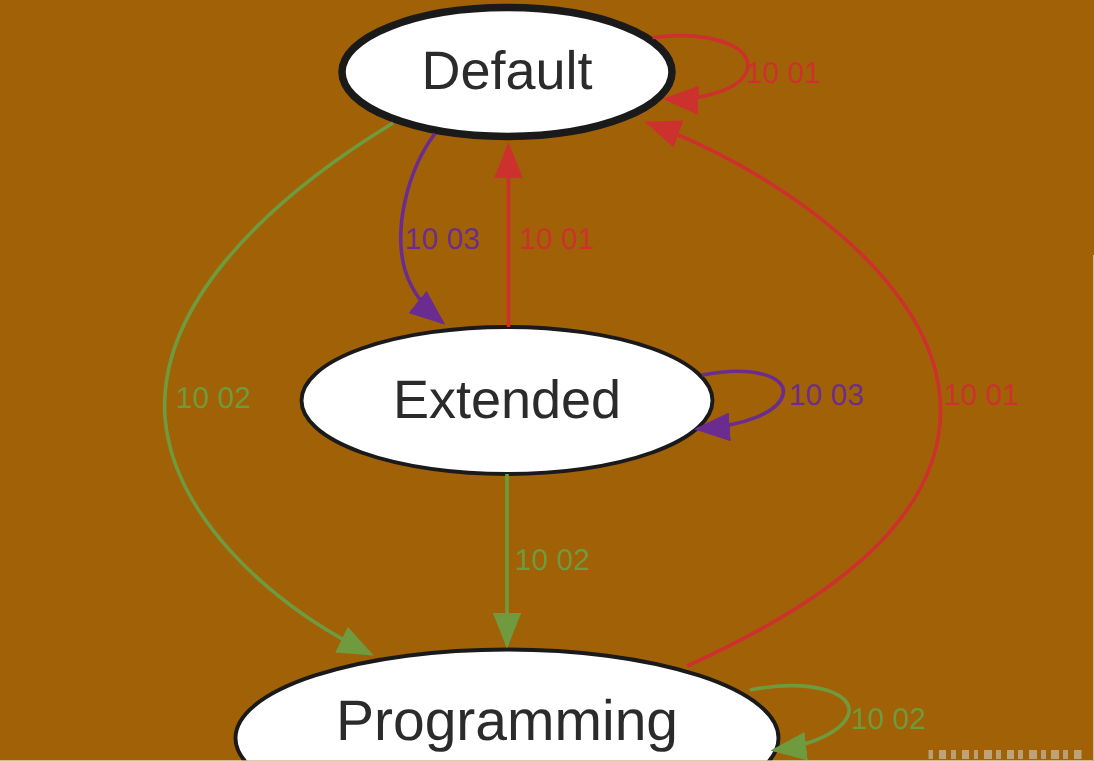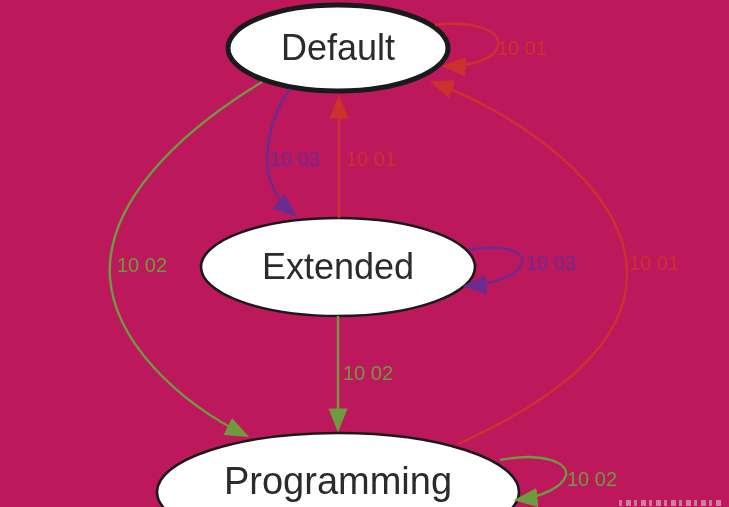--- a/index.html
+++ b/index.html
@@ -1,20 +1,20 @@
 <!DOCTYPE html>
 <html><head>
 <meta charset="utf-8">
 <style>
   html, body { margin: 0; padding: 0; background: #ffffff; }
   .canvas {
     position: relative;
     width: 729px;
     height: 507px;
-    background: #be185d;
+    background: #a16207;
     overflow: hidden;
     font-family: "Liberation Sans", sans-serif;
   }
   svg text {
     font-family: "Liberation Sans", sans-serif;
   }
   .edge-label {
     font-size: 20px;
   }
   .watermark {

